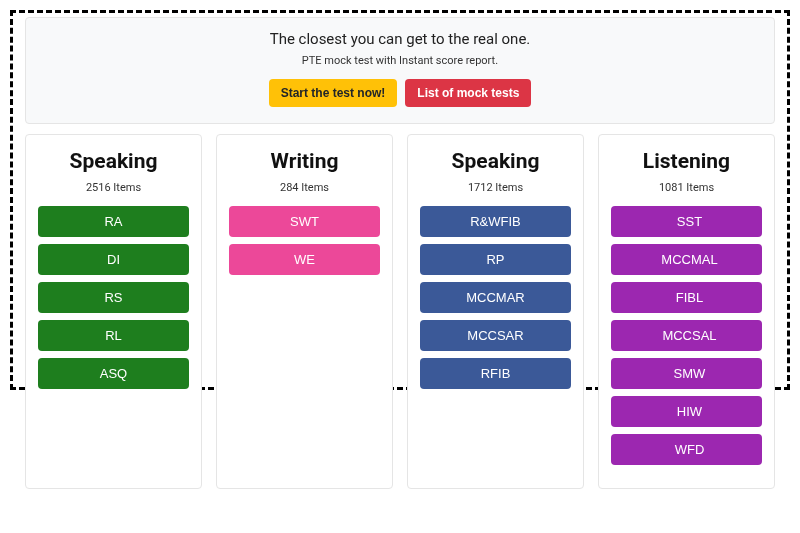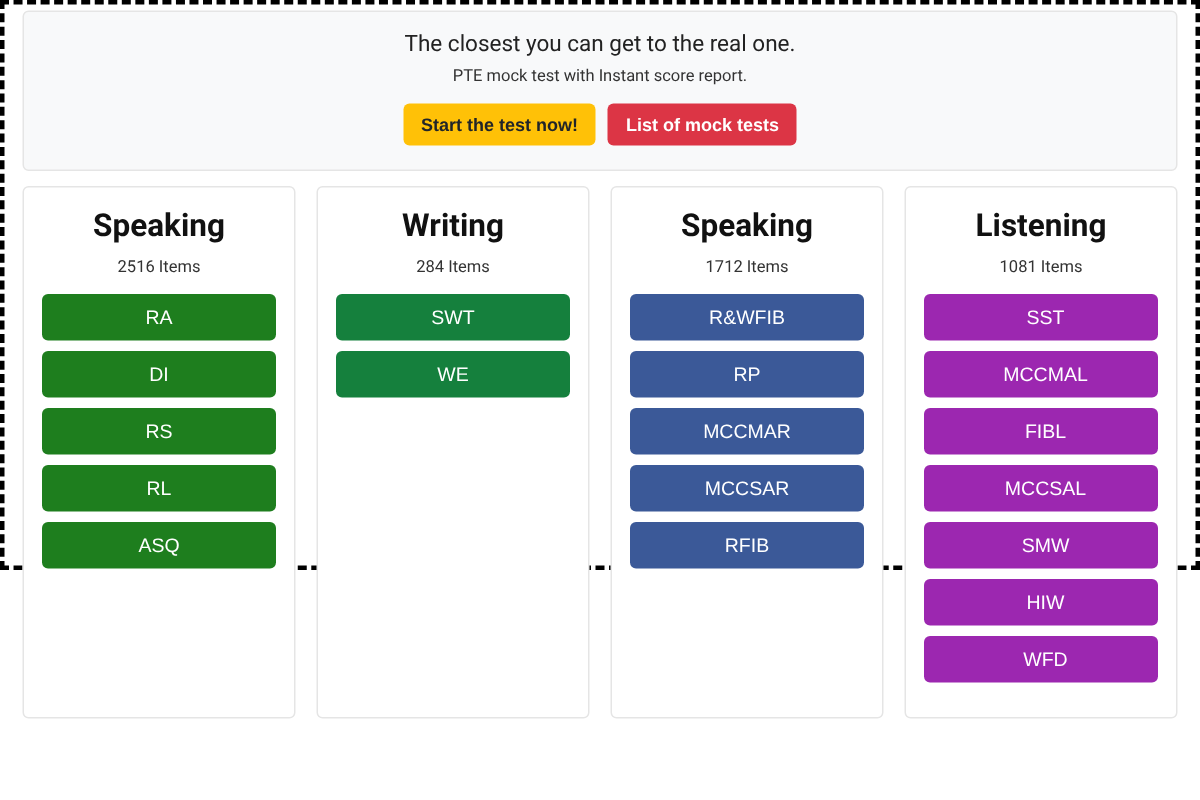--- a/index.html
+++ b/index.html
@@ -6,21 +6,21 @@
   body {
     font-family: -apple-system, BlinkMacSystemFont, "Segoe UI", Roboto, Arial, sans-serif;
     background: #fff;
     width: 800px;
     height: 533px;
     overflow: hidden;
   }
   .frame {
     border: 3px dashed #000;
     border-radius: 0;
-    margin: 0;
+    margin: 10px;
     padding: 4px 12px 12px 12px;
     height: 380px;
   }
   .hero {
     background: #f8f9fa;
     border: 1px solid #e5e5e5;
     border-radius: 4px;
     text-align: center;
     padding: 12px 10px 16px 10px;
     margin-bottom: 10px;
@@ -78,21 +78,21 @@
     color: #fff;
     font-size: 13px;
     font-weight: 400;
     padding: 8px 6px;
     border: none;
     border-radius: 4px;
     margin-bottom: 7px;
     cursor: pointer;
   }
   .c-green  .item-btn { background: #1e7e1e; }
-  .c-red    .item-btn { background: #15803d; }
+  .c-red    .item-btn { background: #ec4899; }
   .c-blue   .item-btn { background: #3b5998; }
   .c-purple .item-btn { background: #9c27b0; padding-left: 12px; }
 </style>
 </head>
 <body>
 
 <div class="frame">
 
   <div class="hero">
     <div class="hero-title">The closest you can get to the real one.</div>

